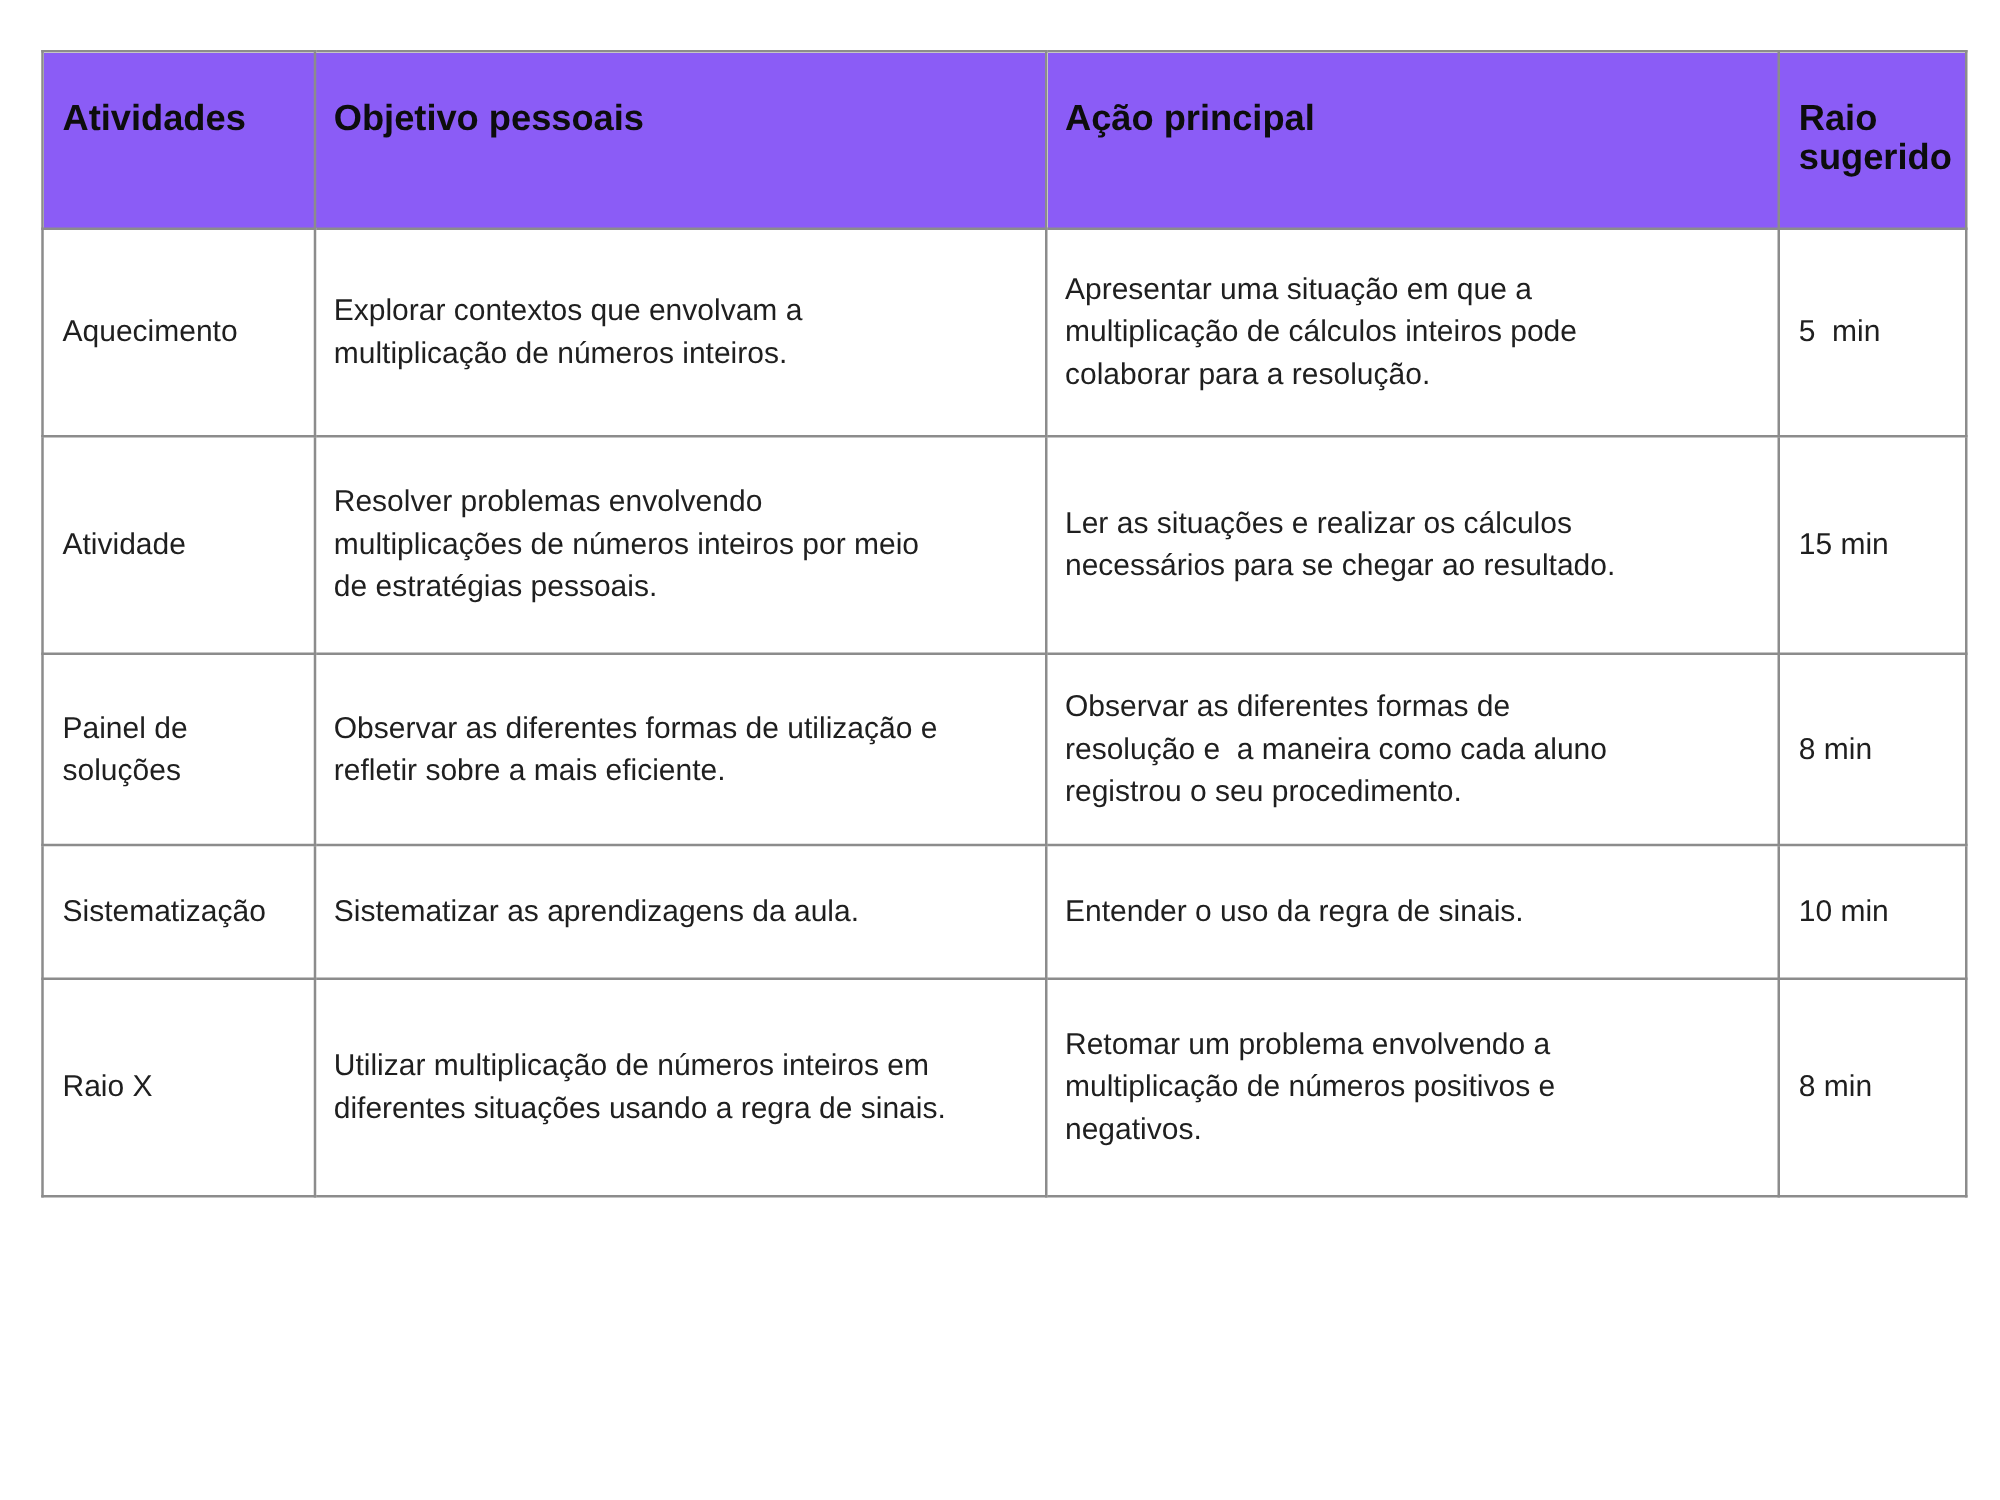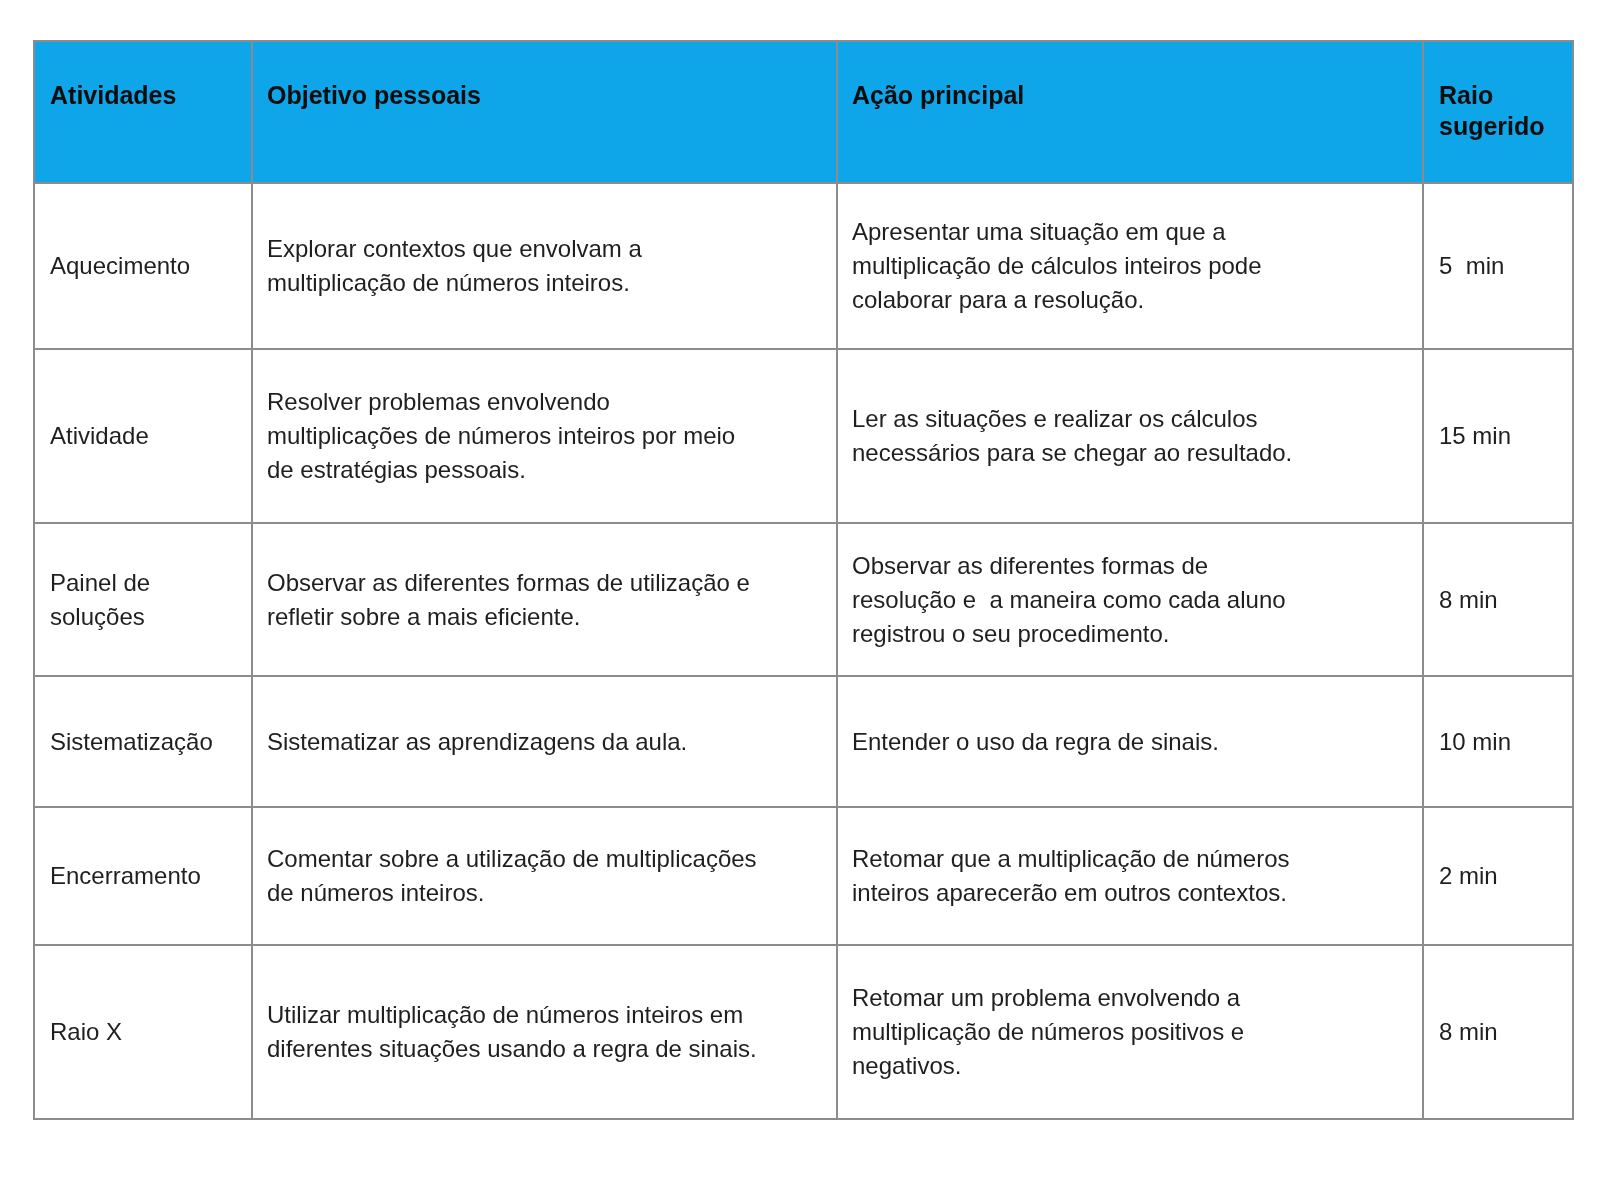--- a/index.html
+++ b/index.html
@@ -20,22 +20,22 @@
     width: 1539px;
     border-collapse: collapse;
     table-layout: fixed;
   }
   .lesson-table th, .lesson-table td {
     border: 2px solid #8c8c8c;
     white-space: pre-wrap;
     overflow: hidden;
   }
   .lesson-table th {
-    background: #0ea5e9;
-    font-size: 25px;
+    background: #8b5cf6;
+    font-size: 29px;
     line-height: 31px;
     font-weight: bold;
     color: #0d0d0d;
     text-align: left;
     vertical-align: top;
     padding: 38px 16px 24px 14px;
   }
   .lesson-table td {
     background: #ffffff;
     font-size: 24px;
@@ -102,33 +102,25 @@
       <tr style="height:153px">
         <td class="col-atividades">Painel de
 soluções</td>
         <td>Observar as diferentes formas de utilização e
 refletir sobre a mais eficiente.</td>
         <td>Observar as diferentes formas de
 resolução e  a maneira como cada aluno
 registrou o seu procedimento.</td>
         <td class="col-tempo">8 min</td>
       </tr>
-      <tr style="height:131px">
+      <tr style="height:107px">
         <td class="col-atividades">Sistematização</td>
         <td>Sistematizar as aprendizagens da aula.</td>
         <td>Entender o uso da regra de sinais.</td>
         <td class="col-tempo">10 min</td>
-      </tr>
-      <tr style="height:138px">
-        <td class="col-atividades">Encerramento</td>
-        <td>Comentar sobre a utilização de multiplicações
-de números inteiros.</td>
-        <td>Retomar que a multiplicação de números
-inteiros aparecerão em outros contextos.</td>
-        <td class="col-tempo">2 min</td>
       </tr>
       <tr style="height:174px">
         <td class="col-atividades">Raio X</td>
         <td>Utilizar multiplicação de números inteiros em
 diferentes situações usando a regra de sinais.</td>
         <td>Retomar um problema envolvendo a
 multiplicação de números positivos e
 negativos.</td>
         <td class="col-tempo">8 min</td>
       </tr>

